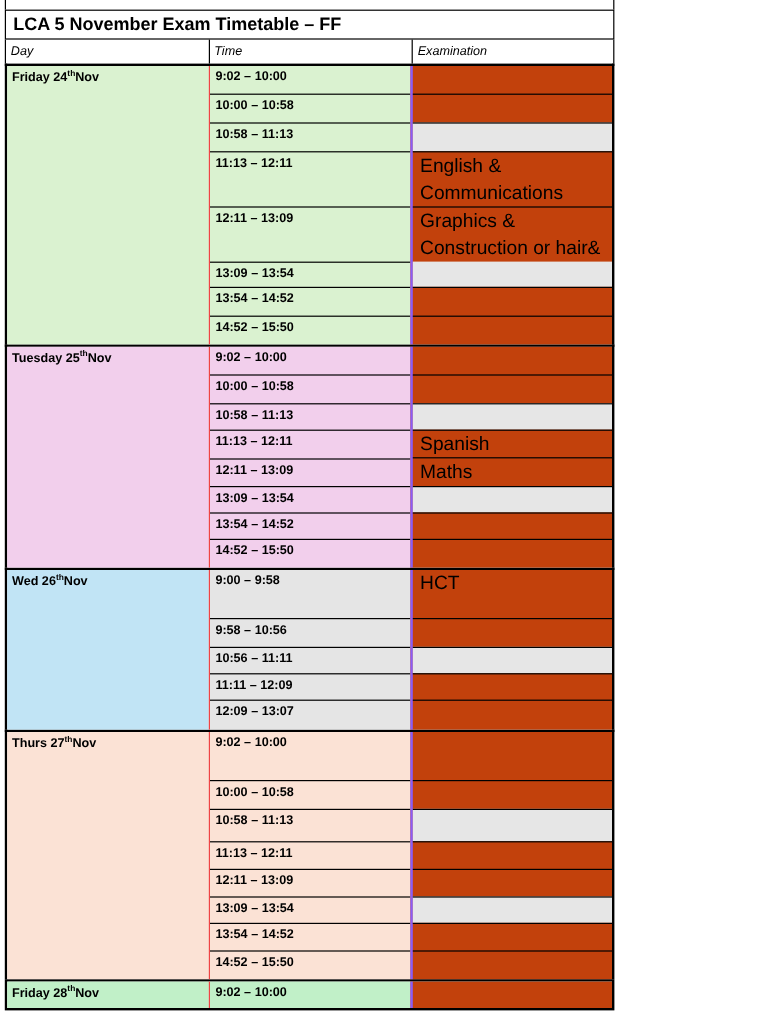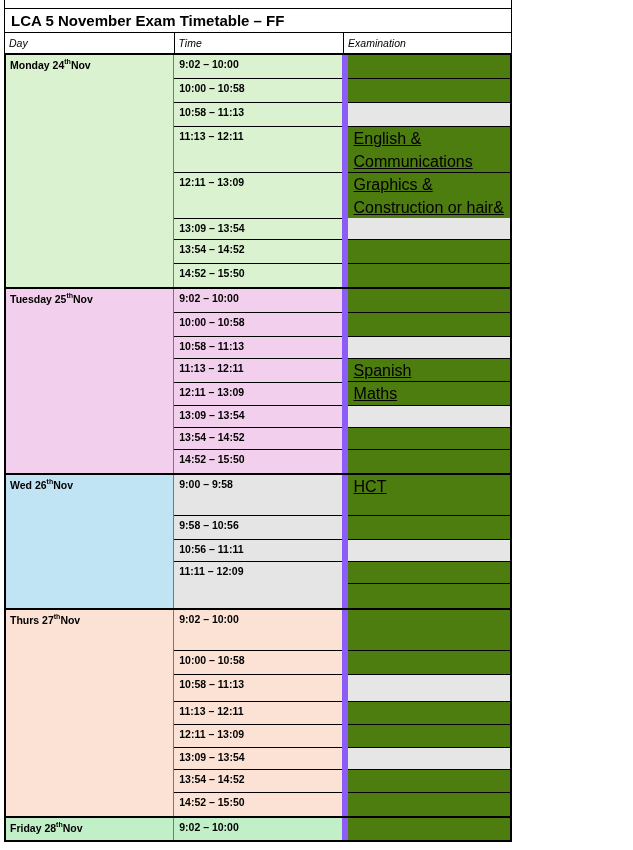--- a/index.html
+++ b/index.html
@@ -12,21 +12,21 @@
   .hdr { display: flex; height: 20px; border-left: 1px solid #000; border-right: 1px solid #000; }
   .hdr div { font-size: 10.5px; line-height: 20px; padding-left: 4px; box-sizing: border-box; font-style: italic; }
   .c1 { width: 206px; }
   .c2 { width: 207px; border-left: 1px solid #000; }
   .c3 { width: 205px; border-left: 1px solid #000; }
   .day { display: flex; border-top: 2px solid #000; border-left: 2px solid #000; border-right: 2px solid #000; }
   .dayname { width: 205px; box-sizing: border-box; font-weight: bold; font-size: 10.5px;
              padding: 3px 0 0 4px; }
   .dayname sup { font-size: 7px; }
   .slots { width: 207px; border-left: 1px solid #ef4444; box-sizing: border-box; }
-  .exams { width: 206px; border-left: 6px solid #8b5cf6; box-sizing: border-box; background: #4d7c0f; text-decoration: underline; }
+  .exams { width: 206px; border-left: 2px solid #8b5cf6; box-sizing: border-box; background: #c2410c; }
   .slot { box-sizing: border-box; border-top: 1px solid #000; font-weight: bold; font-size: 10.5px;
           padding: 3px 0 0 5px; overflow: hidden; }
   .slot:first-child { border-top: none; }
   .ex { box-sizing: border-box; border-top: 1px solid #000; font-size: 16px; line-height: 23px;
         padding-left: 6px; overflow: hidden; }
   .ex:first-child { border-top: none; }
   .ex.break { background: #e6e6e6; }
   .ex.noborder { border-top: none; }
   .bottom { border-bottom: 2px solid #000; }
 </style>
@@ -36,21 +36,21 @@
 <div class="sheet">
   <div class="topgap"></div>
   <div class="title">LCA 5 November Exam Timetable – FF</div>
   <div class="hdr">
     <div class="c1">Day</div>
     <div class="c2">Time</div>
     <div class="c3">Examination</div>
   </div>
   <div id="days">
       <div class="day">
-        <div class="dayname" style="background: rgb(218, 242, 208);"><span>Monday 24</span><sup>th</sup><span>Nov</span></div>
+        <div class="dayname" style="background: rgb(218, 242, 208);"><span>Friday 24</span><sup>th</sup><span>Nov</span></div>
         <div class="slots" style="background: rgb(218, 242, 208);">
           <div class="slot" style="height: 23px;">9:02 – 10:00</div>
           <div class="slot" style="height: 24px;">10:00 – 10:58</div>
           <div class="slot" style="height: 24px;">10:58 – 11:13</div>
           <div class="slot" style="height: 46px;">11:13 – 12:11</div>
           <div class="slot" style="height: 46px;">12:11 – 13:09</div>
           <div class="slot" style="height: 21px;">13:09 – 13:54</div>
           <div class="slot" style="height: 24px;">13:54 – 14:52</div>
           <div class="slot" style="height: 24px;">14:52 – 15:50</div>
         </div>
@@ -88,20 +88,21 @@
           <div class="ex" style="height: 24px;"></div>
         </div>
       </div>
       <div class="day">
         <div class="dayname" style="background: rgb(193, 228, 245);"><span>Wed 26</span><sup>th</sup><span>Nov</span></div>
         <div class="slots" style="background: #e5e5e5;">
           <div class="slot" style="height: 40px;">9:00 – 9:58</div>
           <div class="slot" style="height: 24px;">9:58 – 10:56</div>
           <div class="slot" style="height: 22px;">10:56 – 11:11</div>
           <div class="slot" style="height: 22px;">11:11 – 12:09</div>
+          <div class="slot" style="height: 25px;">12:09 – 13:07</div>
         </div>
         <div class="exams">
           <div class="ex" style="height: 40px;">HCT</div>
           <div class="ex" style="height: 24px;"></div>
           <div class="ex break" style="height: 22px;"></div>
           <div class="ex" style="height: 22px;"></div>
           <div class="ex" style="height: 25px;"></div>
         </div>
       </div>
       <div class="day">

